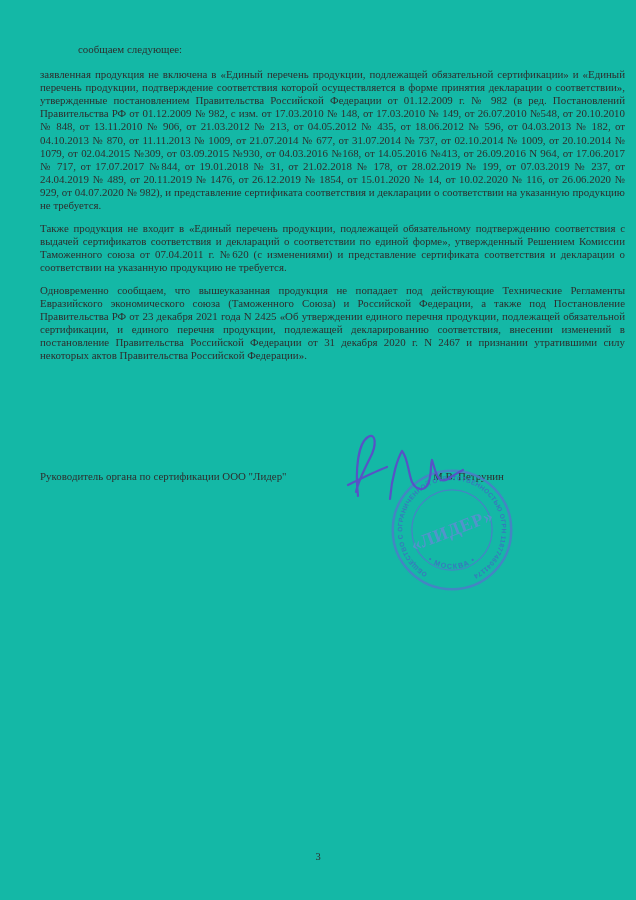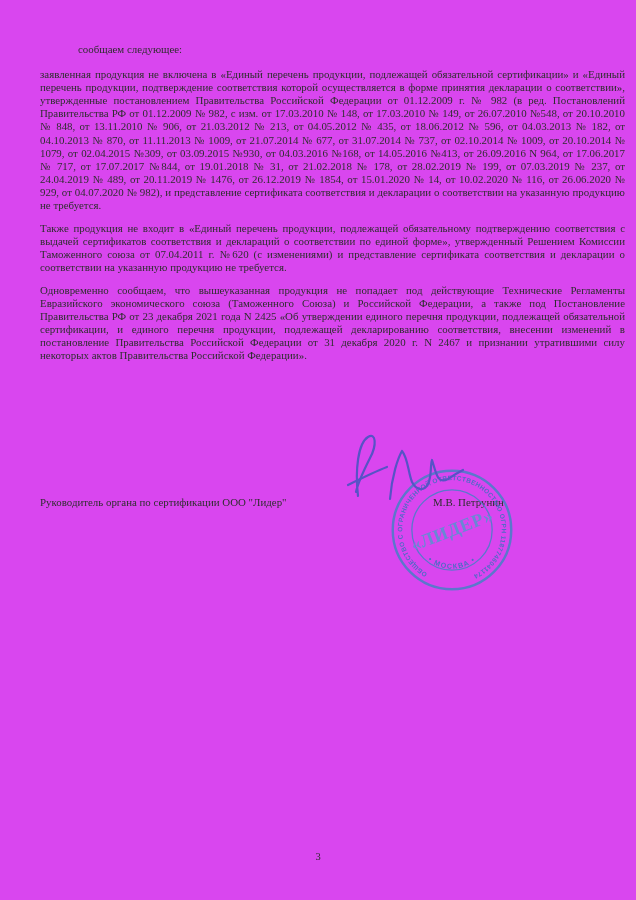--- a/index.html
+++ b/index.html
@@ -1,40 +1,40 @@
 <!DOCTYPE html>
 <html><head>
 <meta charset="utf-8">
 <style>
   html,body{margin:0;padding:0;background:#888;}
   .page{
     position:relative;
     width:636px;height:900px;
     margin:0 auto;
-    background:#d946ef;
+    background:#14b8a6;
     font-family:"Liberation Serif", serif;
     color:#2e2e2e;
     overflow:hidden;
   }
   .content{
     position:absolute;
     top:43px;left:40px;width:585px;
     font-size:10.9px;
     line-height:13.1px;
     text-align:justify;
   }
   .intro{
     margin:0 0 12px 0;
     padding-left:38px;
     text-align:left;
   }
   .para{margin:0 0 9.5px 0;}
   .sig-row{
     position:absolute;
-    top:496px;left:40px;width:585px;
+    top:470px;left:40px;width:585px;
     font-size:10.9px;
     line-height:13px;
     z-index:1;
   }
   .sig-name{
     position:absolute;
     left:393px;top:0;
     white-space:nowrap;
   }
   .stamp{

